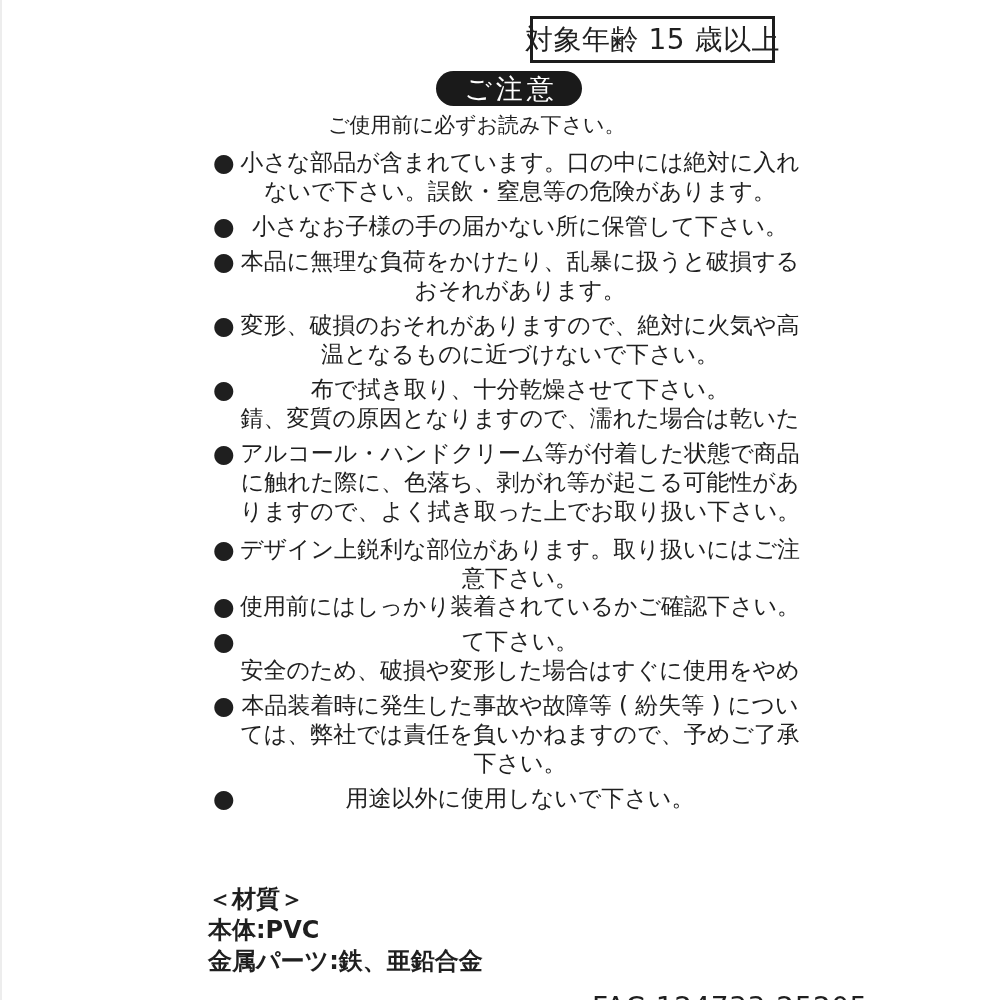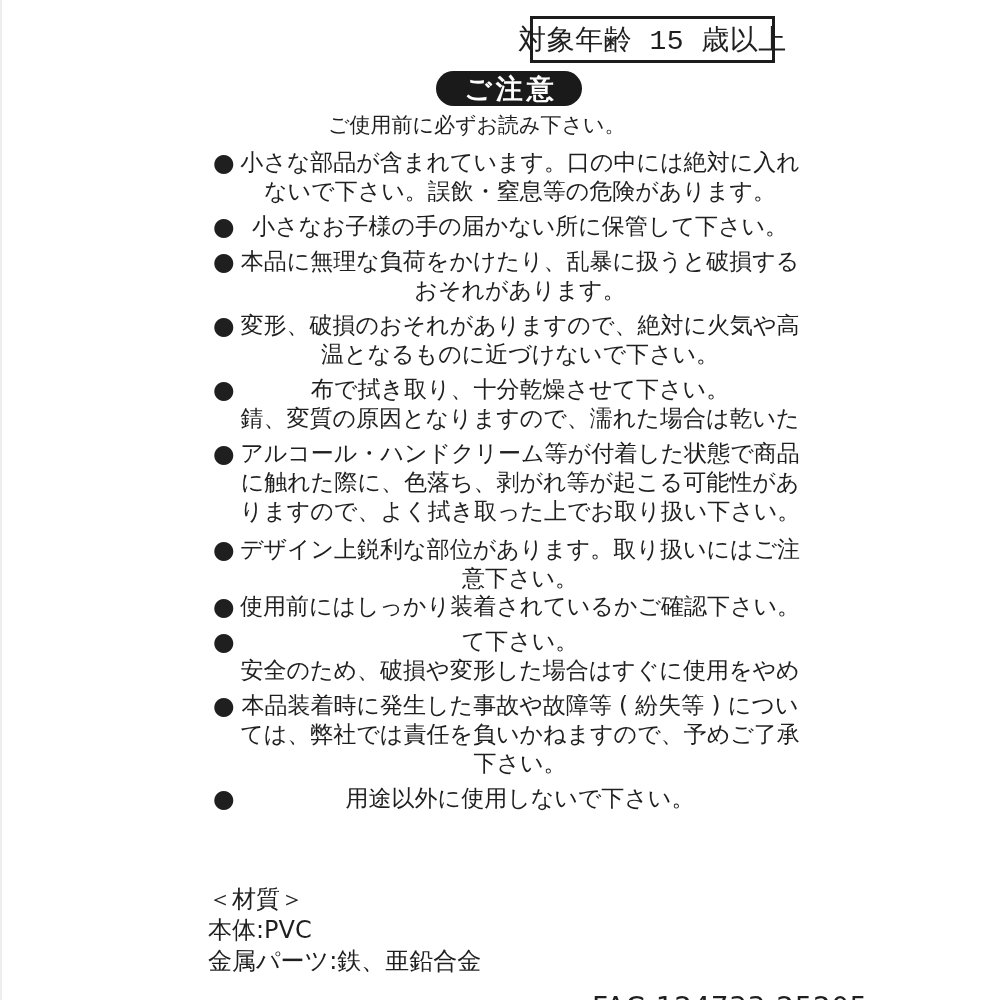--- a/index.html
+++ b/index.html
@@ -26,34 +26,33 @@
     left: 530px; top: 16px;
     width: 245px; height: 47px;
     box-sizing: border-box;
     border: 3px solid #1c1c1c;
     display: flex;
     align-items: center;
     justify-content: center;
     font-size: 28px;
     letter-spacing: 0.5px;
     white-space: nowrap;
-    font-family: Liberation Mono, monospace;
   }
   .caution-pill {
     position: absolute;
     left: 436px; top: 71px;
     width: 146px; height: 35px;
     background: #1a1a1a;
     color: #ffffff;
     border-radius: 18px;
     display: flex;
     align-items: center;
     justify-content: center;
     font-size: 27px;
-    font-weight: bold;
+    font-weight: normal;
     letter-spacing: 4px;
     text-indent: 4px;
   }
   .lead {
     position: absolute;
     left: 328px; top: 109px;
     font-size: 21px;
     line-height: 33px;
     white-space: nowrap;
   }
@@ -80,20 +79,21 @@
   .line {
     display: block;
     white-space: nowrap;
     text-align: center;
   }
   .materials {
     position: absolute;
     left: 208px; top: 884px;
     font-size: 24px;
     line-height: 31px;
+    font-weight: bold;
   }
   .materials .row {
     display: block;
     white-space: nowrap;
   }
   .product-code {
     position: absolute;
     left: 592px; top: 992px;
     font-size: 28px;
     line-height: 31px;

